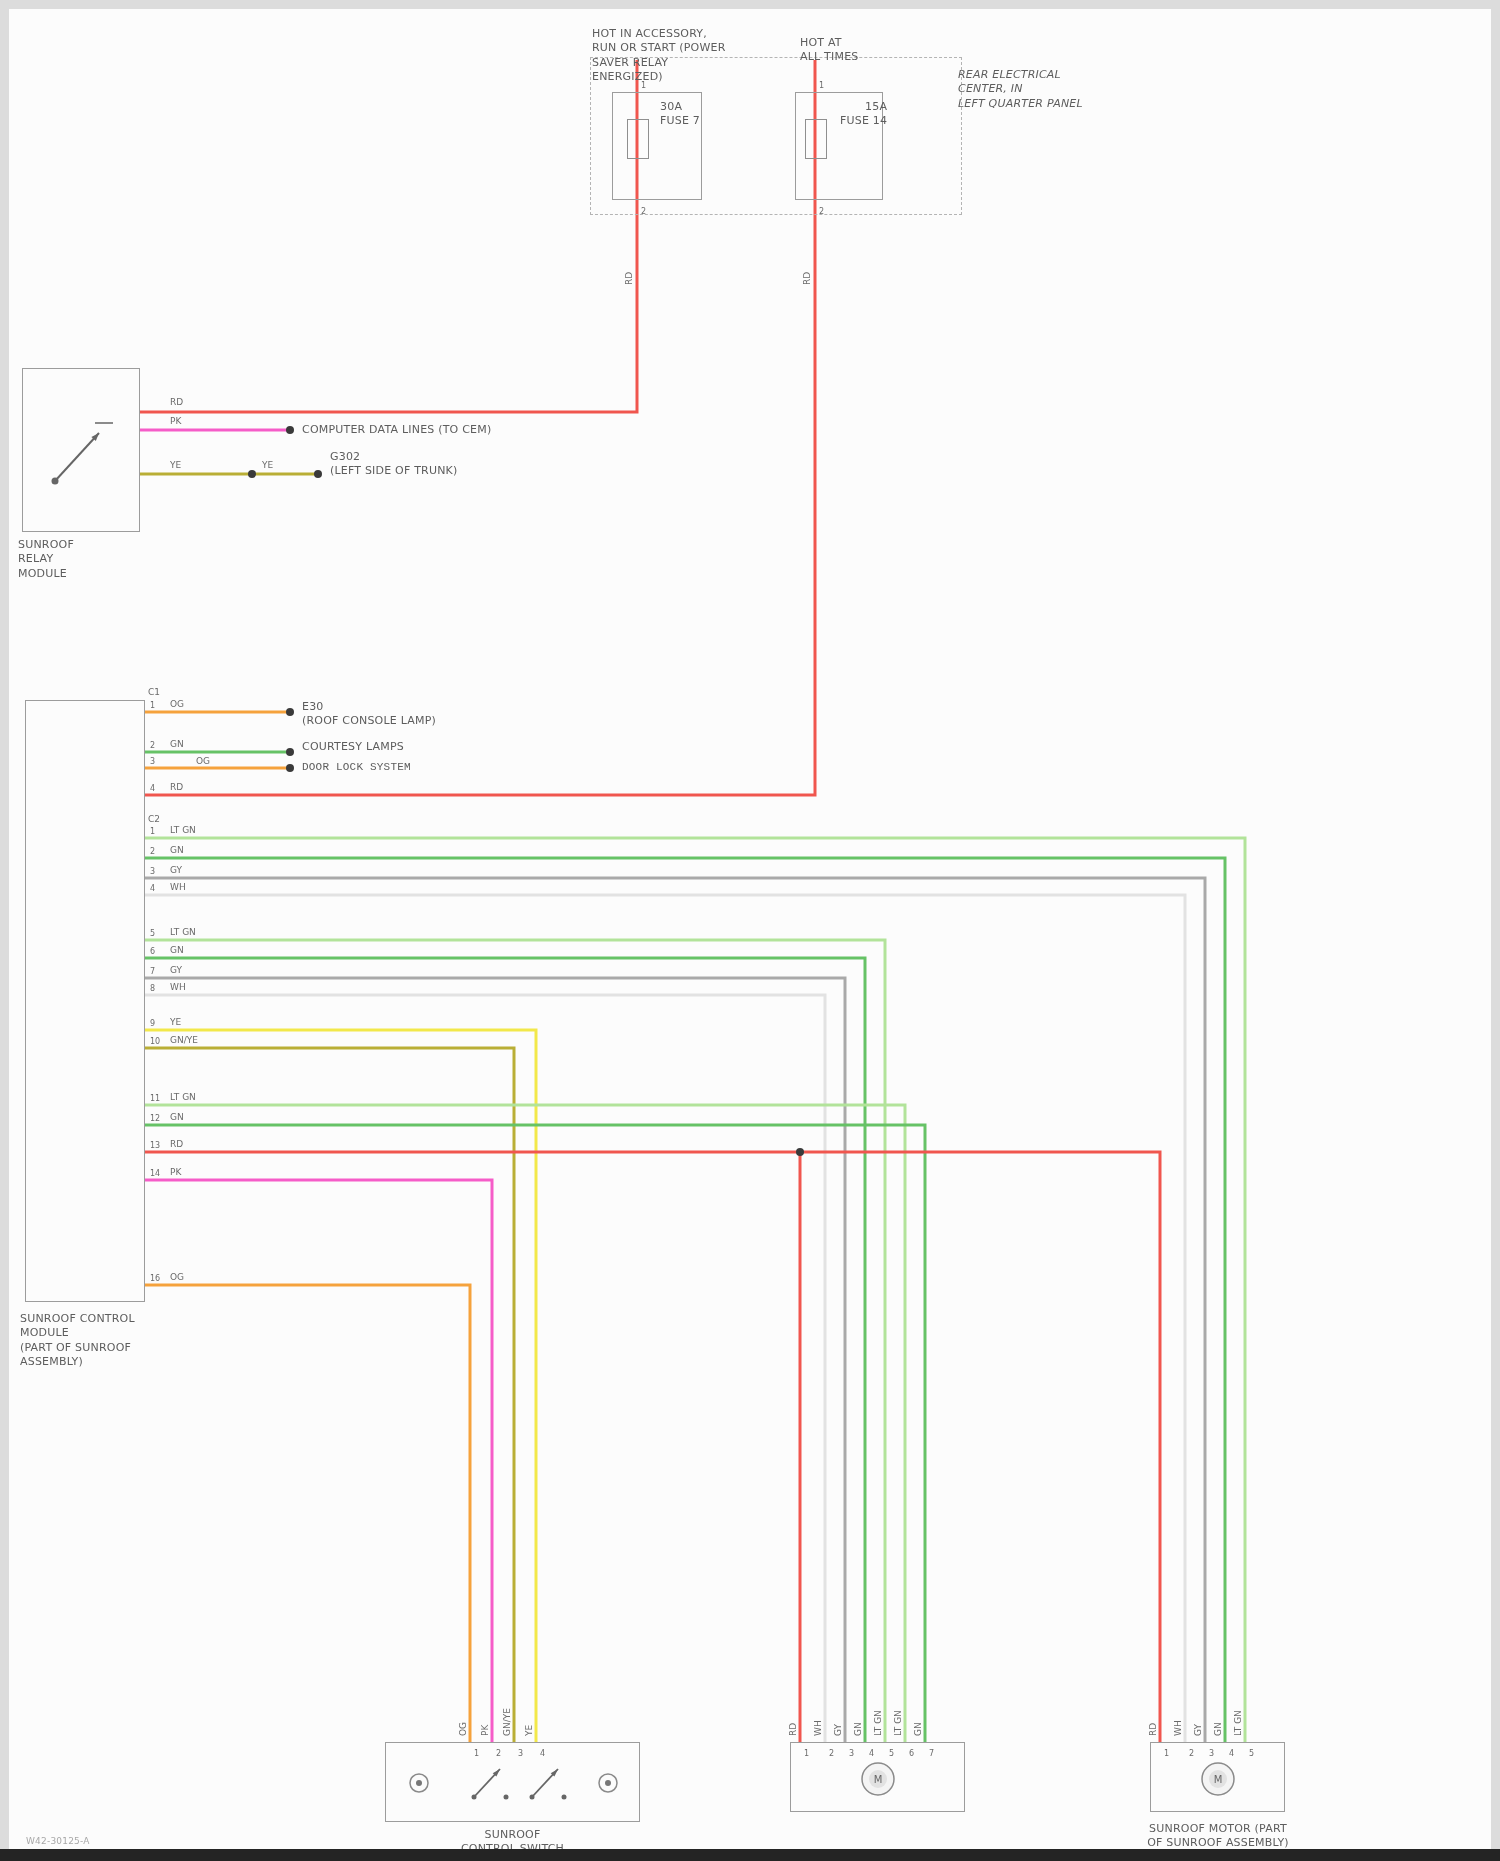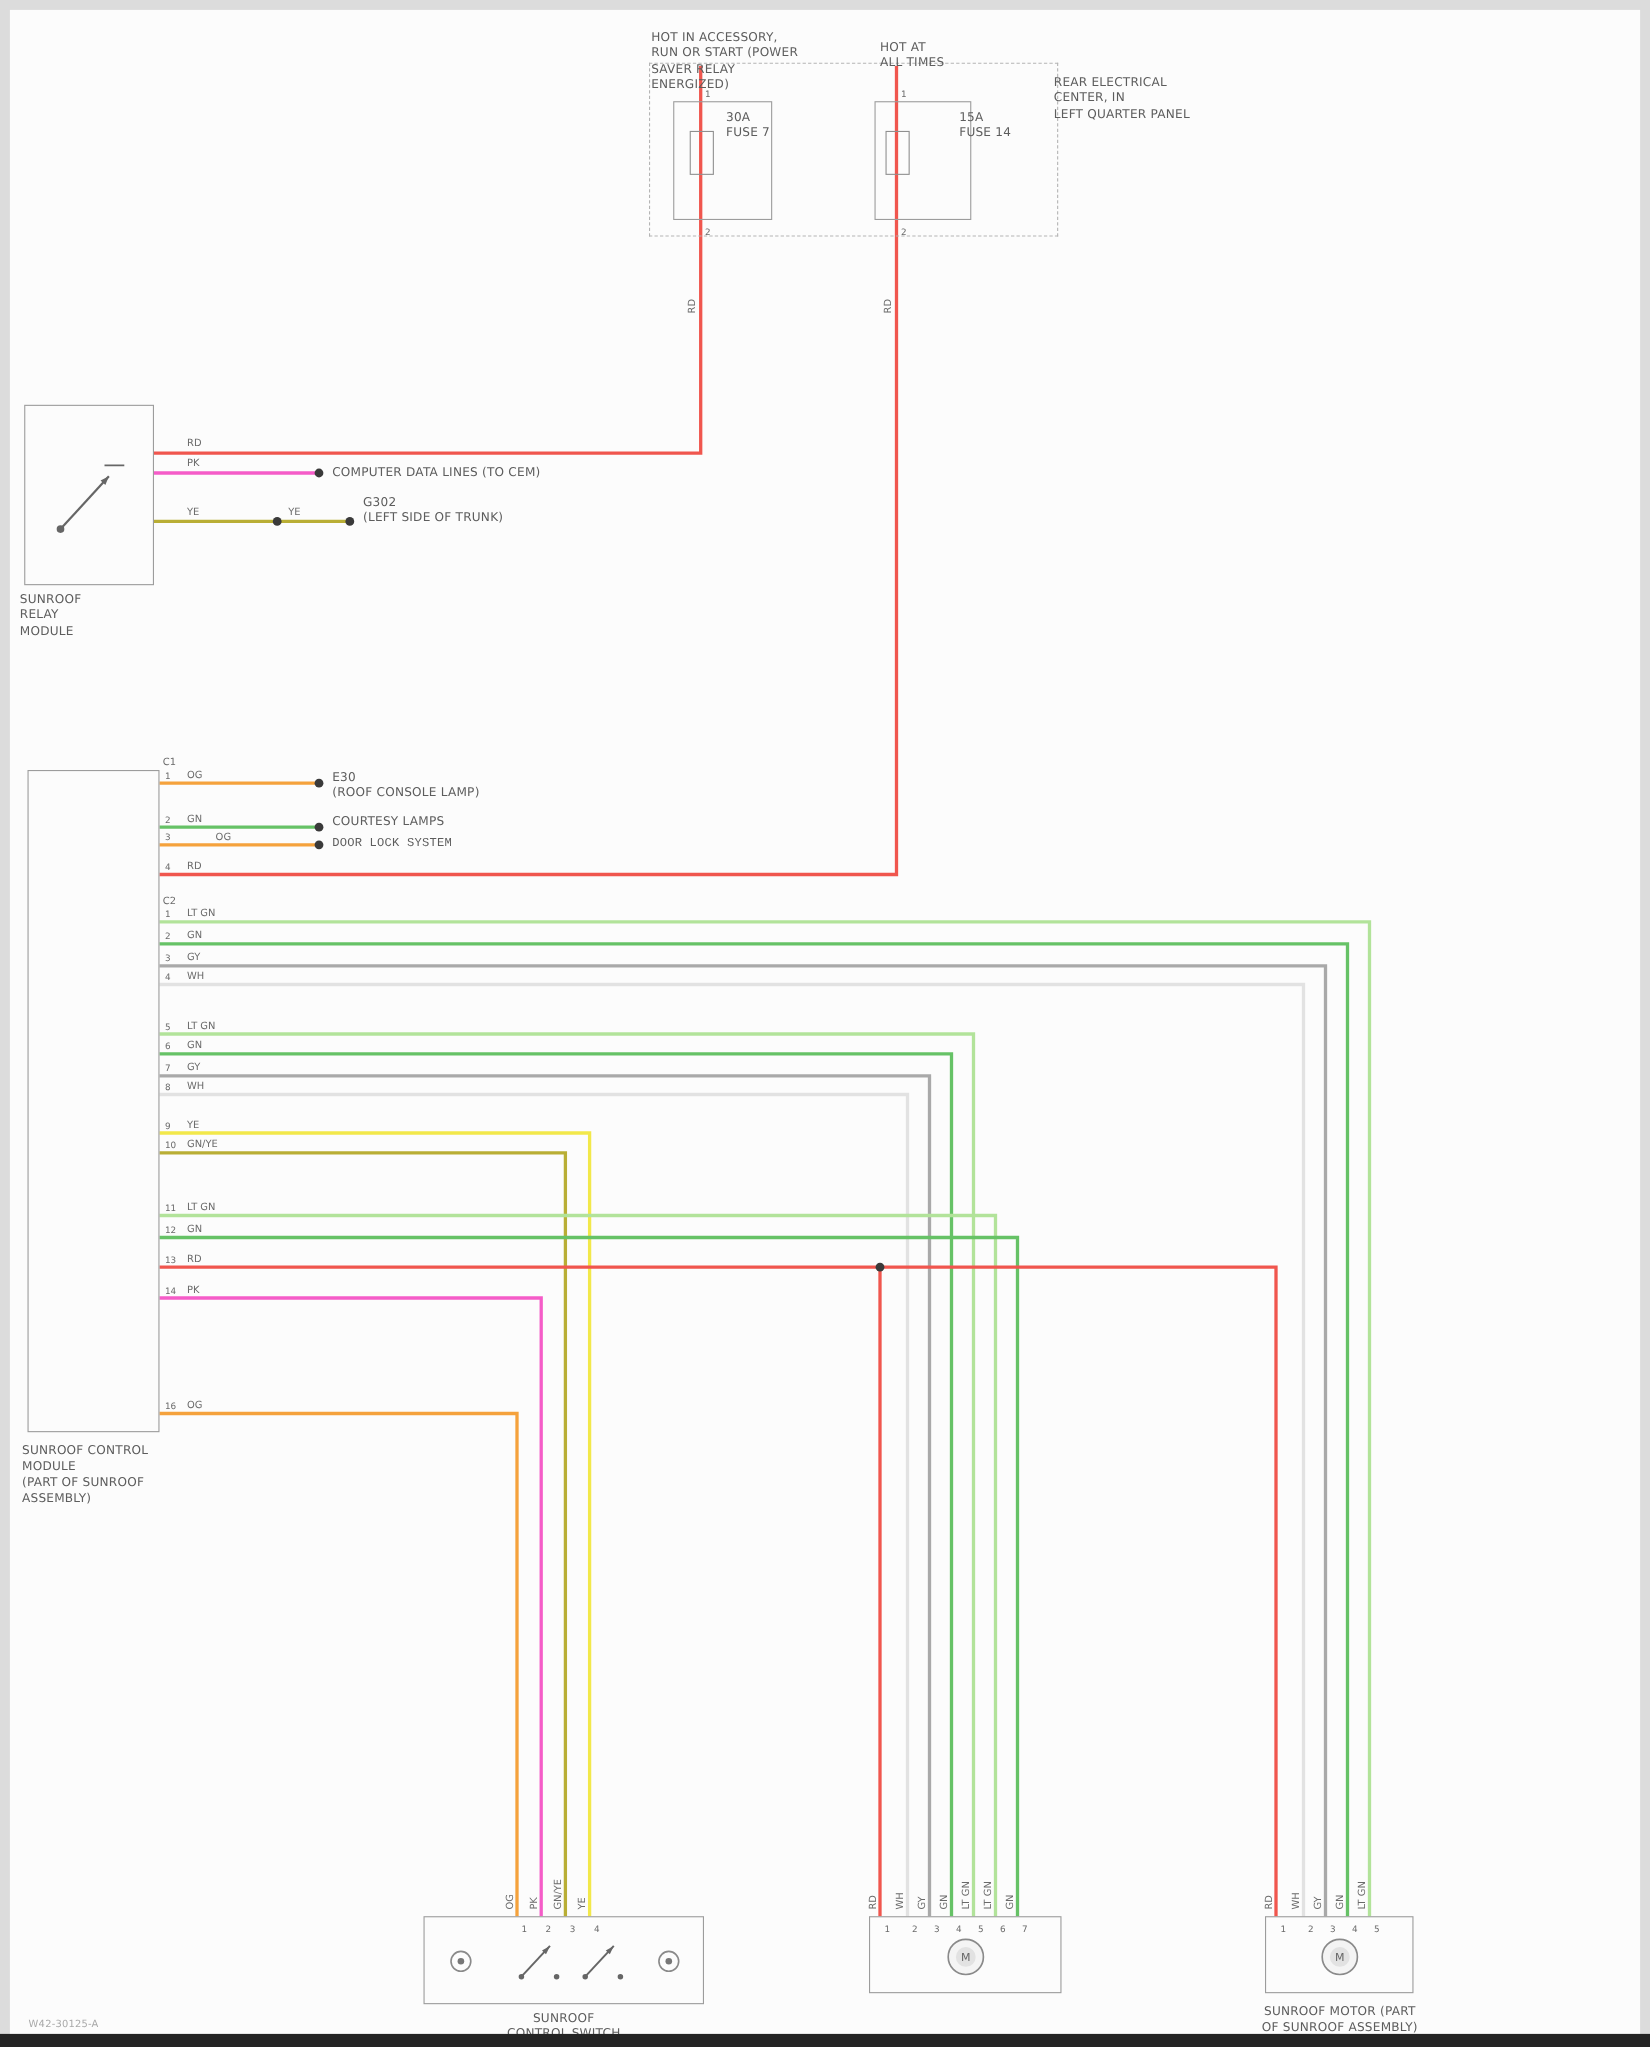--- a/index.html
+++ b/index.html
@@ -189,26 +189,26 @@
     </svg>
   </div>
 
   <div id="labels">
       <div class="lbl" style="left: 592px; top: 8px; margin-top: 19px;">HOT IN ACCESSORY,
 RUN OR START (POWER
 SAVER RELAY
 ENERGIZED)</div>
       <div class="lbl" style="left: 800px; top: 36px;">HOT AT
 ALL TIMES</div>
-      <div class="lbl" style="left: 958px; top: 68px;">REAR ELECTRICAL
+      <div class="lbl" style="left: 958px; top: 68px; font-style: italic;">REAR ELECTRICAL
 CENTER, IN
 LEFT QUARTER PANEL</div>
       <div class="lbl" style="left: 660px; top: 100px;">30A
 FUSE 7</div>
-      <div class="lbl" style="left: 872px; top: 100px;">15A
+      <div class="lbl" style="left: 840px; top: 100px; text-align: right;">15A
 FUSE 14</div>
       <div class="lbl" style="left: 18px; top: 538px;">SUNROOF
 RELAY
 MODULE</div>
       <div class="lbl" style="left: 302px; top: 423px;">COMPUTER DATA LINES (TO CEM)</div>
       <div class="lbl" style="left: 330px; top: 450px;">G302
 (LEFT SIDE OF TRUNK)</div>
       <div class="lbl" style="left: 302px; top: 700px;">E30
 (ROOF CONSOLE LAMP)</div>
       <div class="lbl" style="left: 302px; top: 740px;">COURTESY LAMPS</div>

